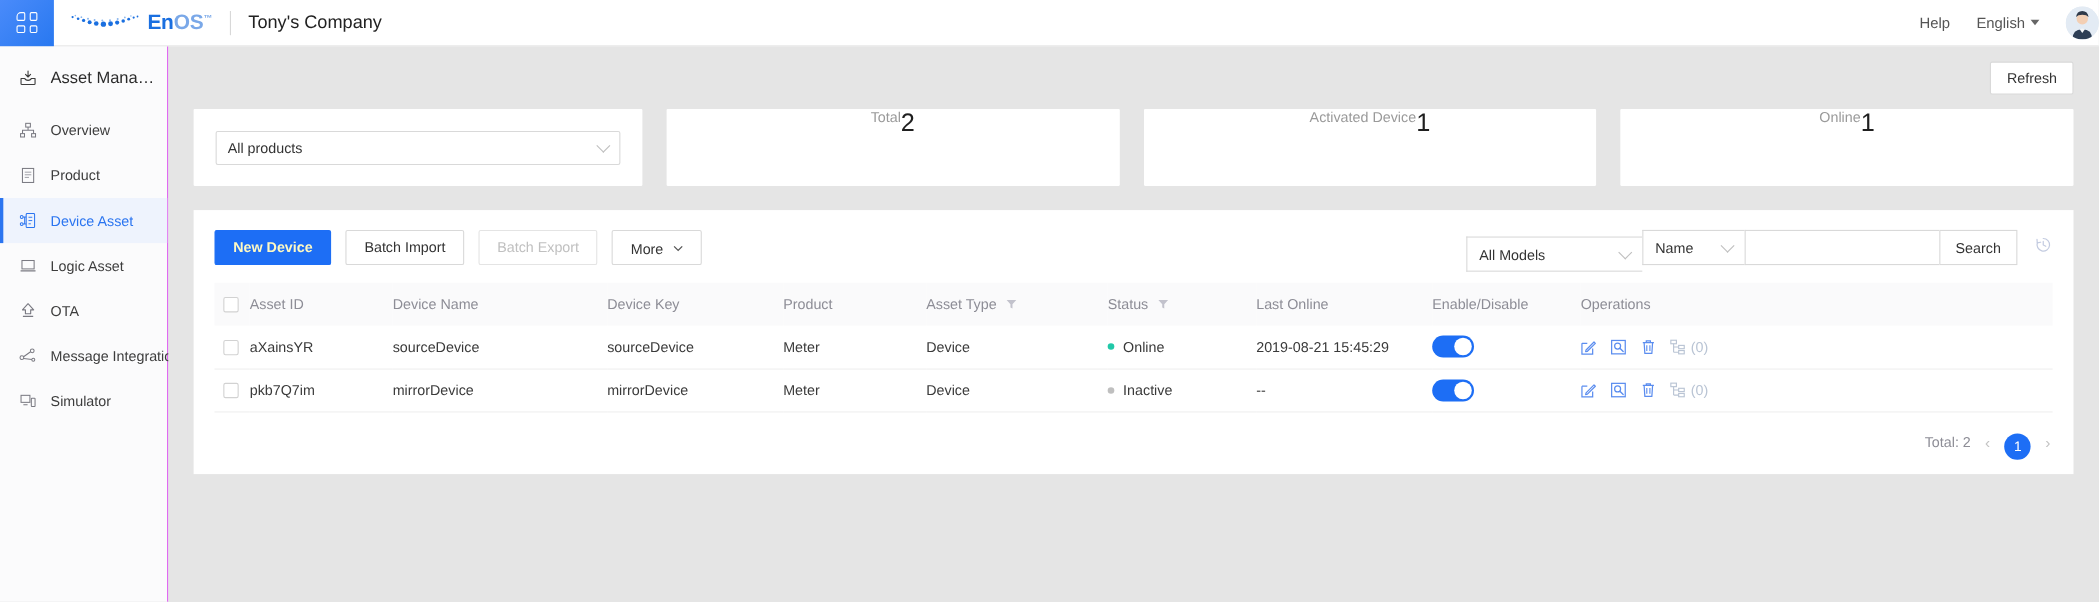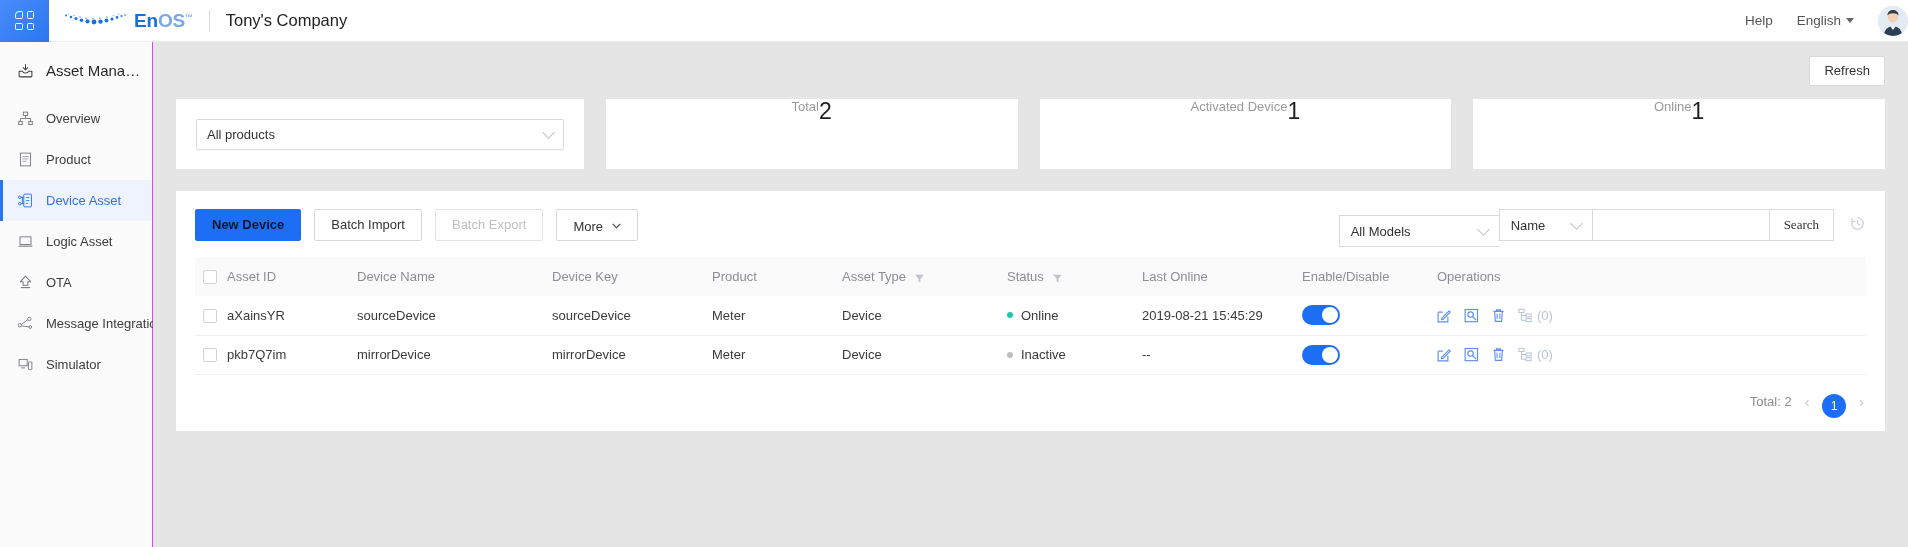--- a/index.html
+++ b/index.html
@@ -105,21 +105,21 @@
     justify-content: flex-end; padding-right: 23px;
   }
   .btn {
     font-family: "Liberation Sans", sans-serif;
     font-size: 13px; border-radius: 2px; cursor: pointer;
     background: #fff; border: 1px solid #d9d9d9; color: #333;
     padding: 0 16px; height: 32px; line-height: 30px; display:inline-block;text-align:center;
   }
   .btn-refresh { height: 30px; line-height: 28px; padding: 0 14px; }
   .btn-primary {
-    background: #1d6ef5; border-color: #1d6ef5; color: #0f172a; font-weight: bold;
+    background: #1d6ef5; border-color: #1d6ef5; color: #fef9c3; font-weight: bold;
   }
   .btn-disabled { color: #c0c0c0; border-color: #e4e4e4; cursor: not-allowed; }
 
   
   .cards-row {
     display: flex; gap: 22px; padding: 0 23px;
   }
   .card {
     background: #fff; border-radius: 1px; flex: 1; height: 70px;
     display: flex; align-items: center;
@@ -158,32 +158,32 @@
   .tb-select.models { width: 160px; margin-top: 12px; }
   .tb-select.name { width: 93px; }
   .tb-input {
     height: 32px; width: 177px; border: 1px solid #d9d9d9; border-right: none;
     background: #fff; font-size: 13px; padding: 0 10px; outline: none;
     font-family: "Liberation Sans", sans-serif;
   }
   .tb-search {
     height: 32px; border: 1px solid #d9d9d9; background: #fff;
     font-size: 13px; padding: 0 14px; cursor: pointer; color: #333;
-    font-family: Liberation Serif, serif;
+    font-family: Liberation Sans, sans-serif;
   }
   .history-icon { margin-left: 15px; cursor: pointer; display:block; }
 
   
   table { width: 100%; border-collapse: collapse; margin-top: 16px; }
   thead th {
     background: #fafafb; height: 39px; text-align: left;
     font-size: 13px; font-weight: normal; color: #8d8d96;
     padding: 0 0 0 0; white-space: nowrap;
   }
-  thead th .th-inner { display: flex; align-items: flex-end; gap: 8px; }
+  thead th .th-inner { display: flex; align-items: center; gap: 8px; }
   tbody td {
     height: 39px; font-size: 13px; color: #3a3a3a;
     border-bottom: 1px solid #efefef; white-space: nowrap;
   }
   thead th:first-child, tbody td:first-child { padding-left: 8px; width: 32px; }
   .cb {
     width: 14px; height: 14px; border: 1px solid #d2d2d2; border-radius: 2px;
     background: #fff; display: inline-block; cursor: pointer; vertical-align: middle;
   }
   .funnel { flex: none; display:block; }

